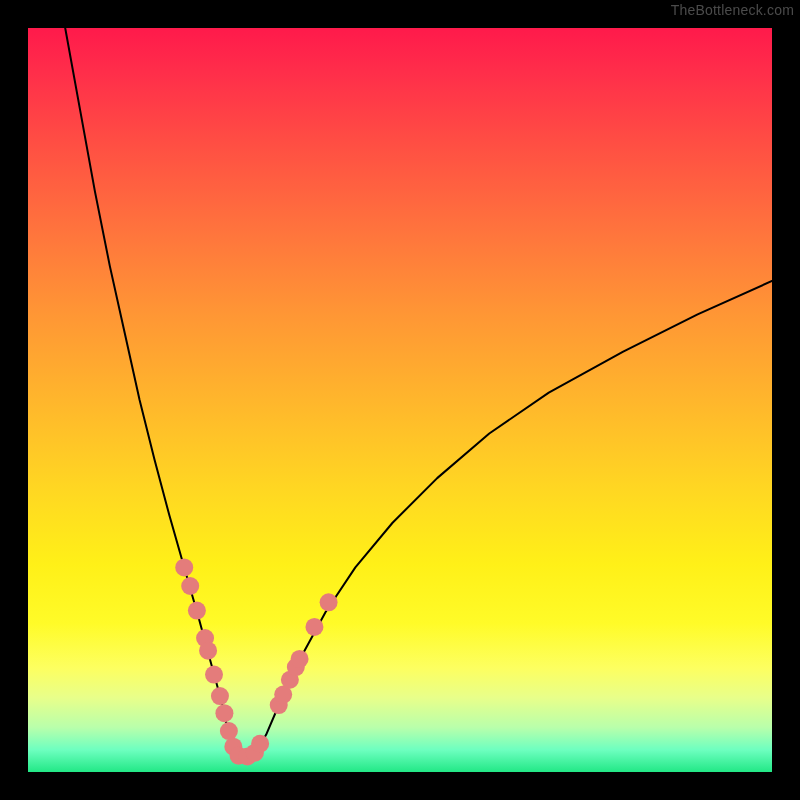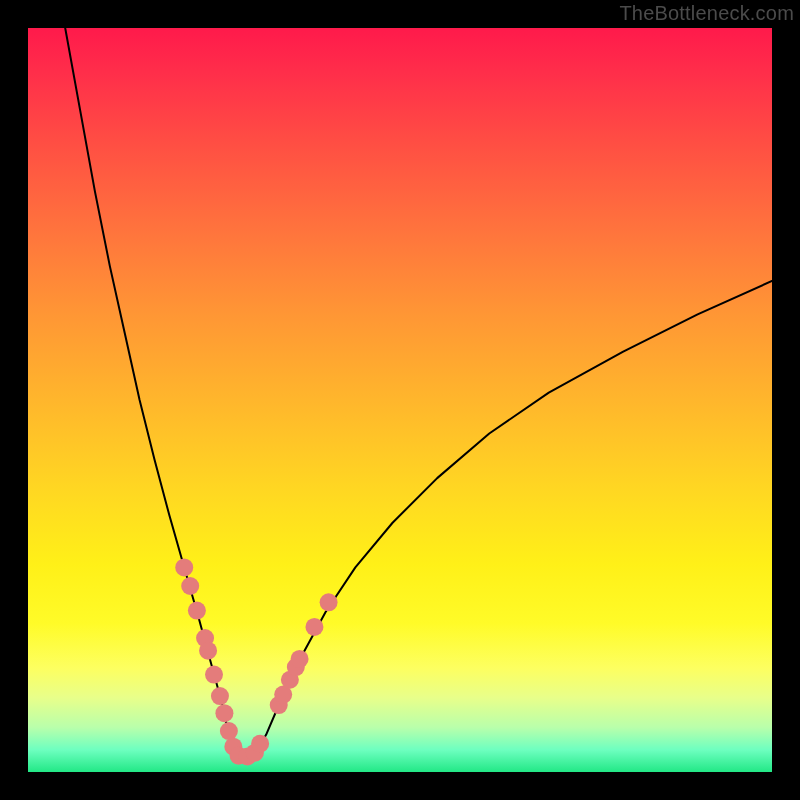--- a/index.html
+++ b/index.html
@@ -44,21 +44,21 @@
       #b9ffab 94%,
       #6effc0 97%,
       #22e886 100%
     );
   }
   .watermark {
     position: absolute;
     top: 2px;
     right: 6px;
     color: #4b4b4b;
-    font-size: 20px;
+    font-size: 14px;
     letter-spacing: 0.2px;
     font-weight: 500;
     user-select: none;
   }
   svg.curve {
     position: absolute;
     inset: 0;
     width: 100%;
     height: 100%;
     overflow: visible;

